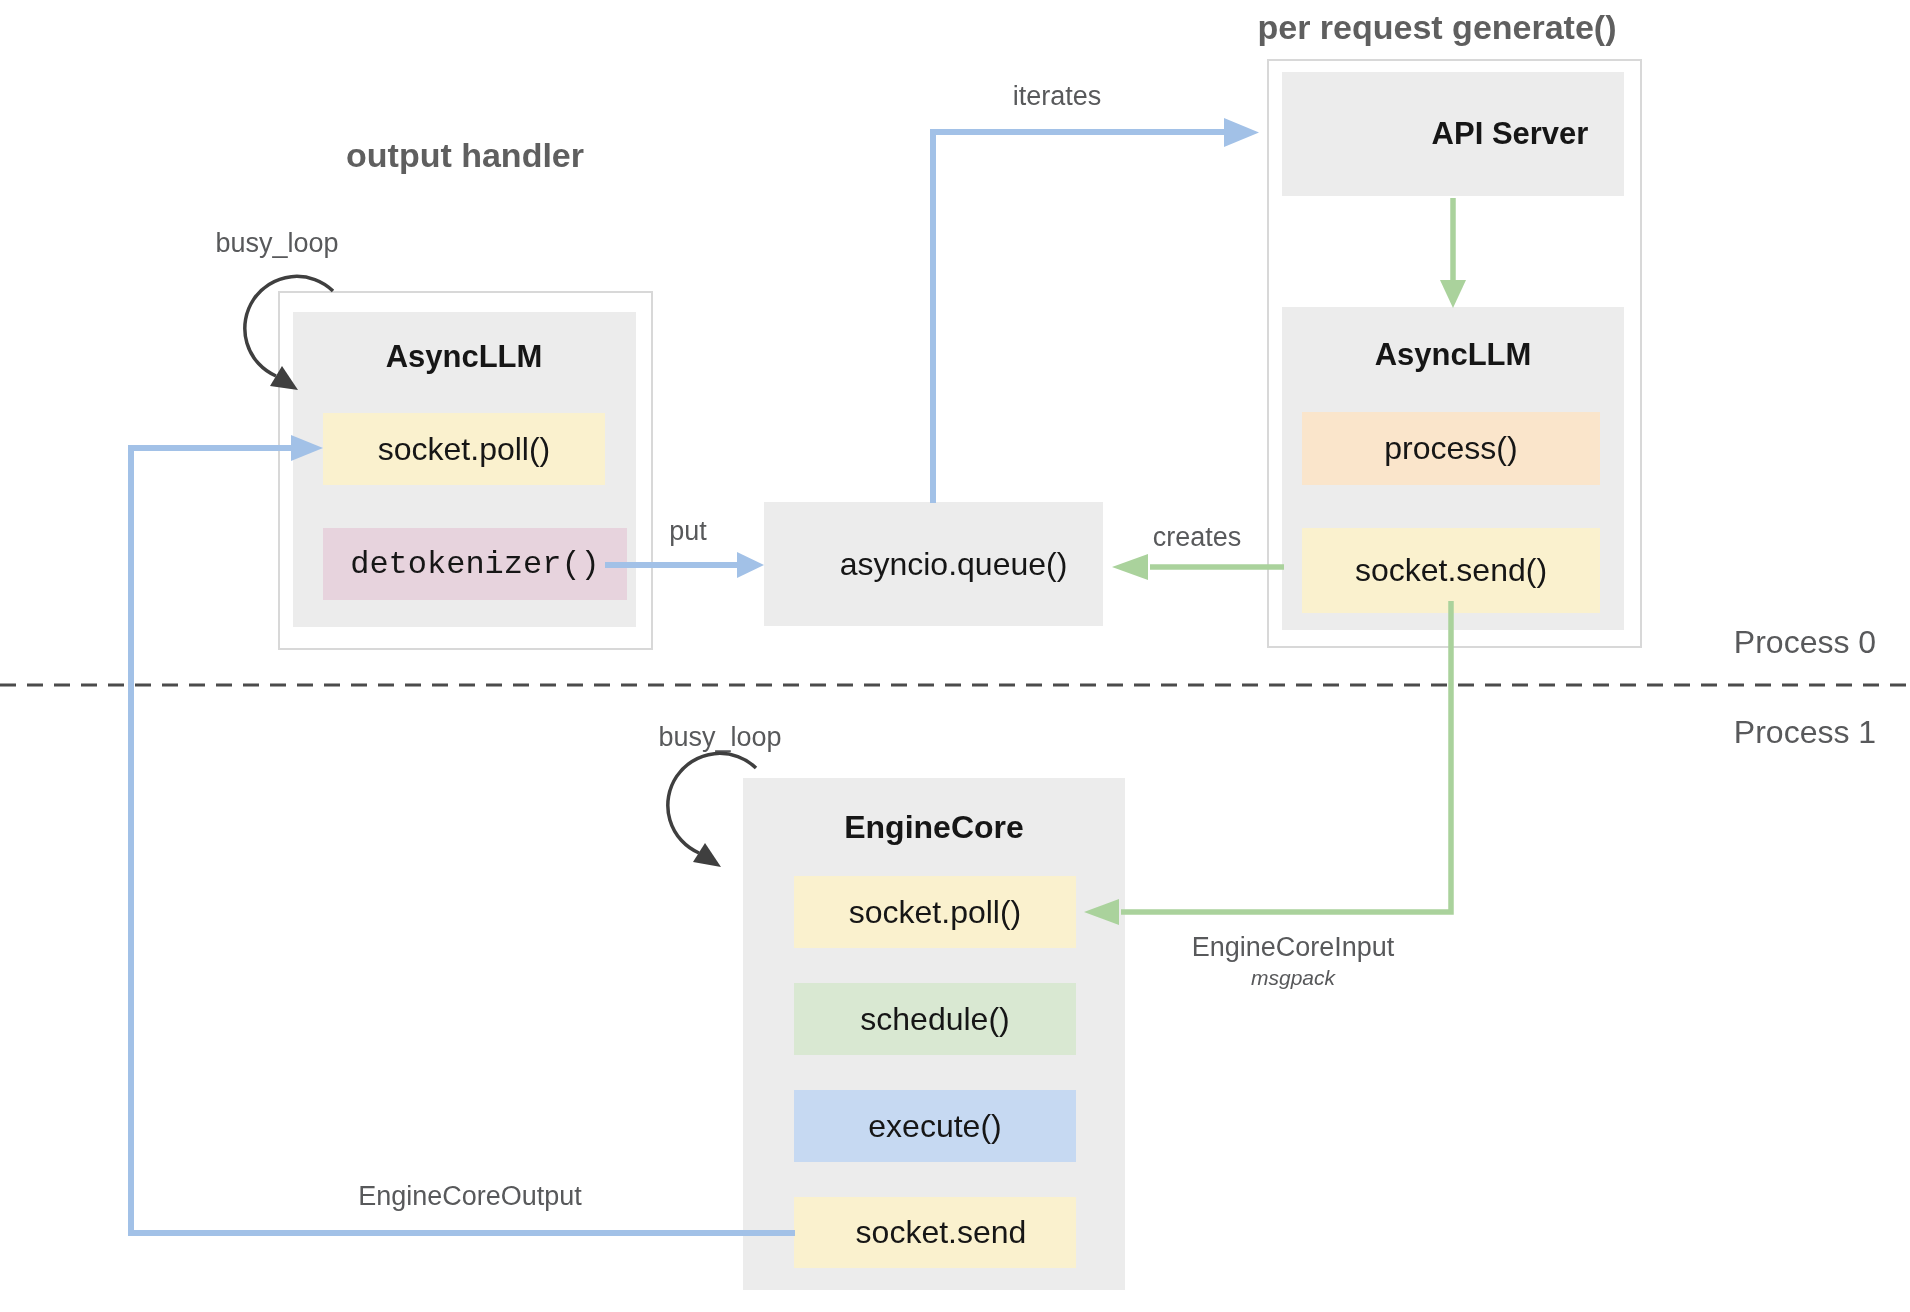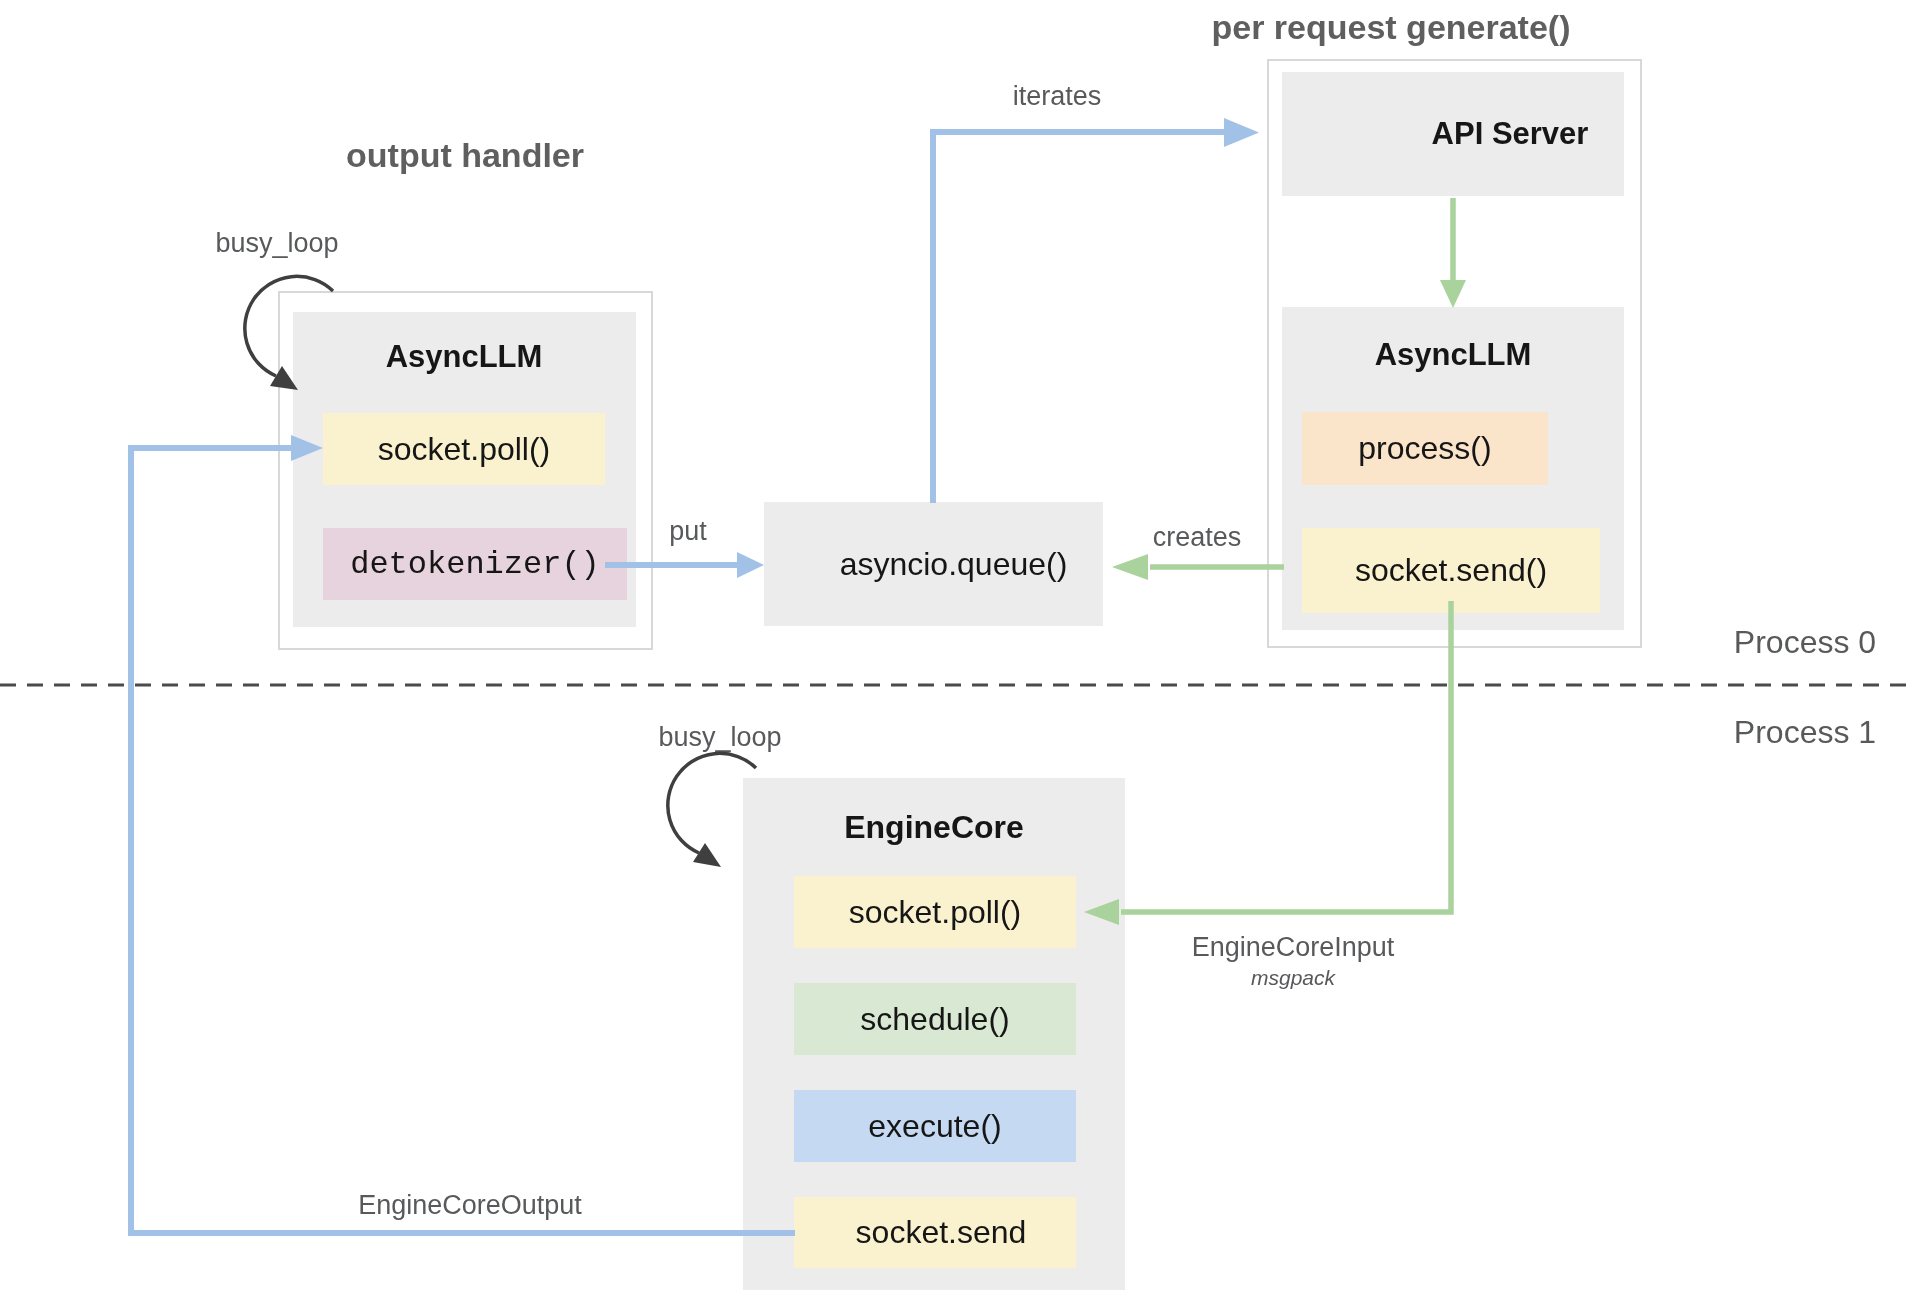--- a/index.html
+++ b/index.html
@@ -46,54 +46,54 @@
   .arc{stroke:var(--arc-gray);stroke-width:3.5;fill:none;}
   .arc-head{fill:var(--arc-gray);stroke:none;}
   .dashed{stroke:var(--dash-gray);stroke-width:3;stroke-dasharray:16 11;}
 </style>
 </head>
 <body>
 
 <div id="canvas">
 
   <div class="diagram-title" style="left:465px;top:155px;">output handler</div>
-  <div class="diagram-title" style="left:1391px;top:27px;">per request generate()</div>
+  <div class="diagram-title" style="left:1437px;top:27px;">per request generate()</div>
 
   <div class="outer-box" style="left:278px;top:291px;width:375px;height:359px;"></div>
   <div class="gray-box" style="left:293px;top:312px;width:343px;height:315px;"></div>
   <div class="node-heading" style="left:464px;top:357px;">AsyncLLM</div>
   <div class="method" style="left:323px;top:413px;width:282px;height:72px;background:var(--yellow);">socket.poll()</div>
   <div class="method" style="left:323px;top:528px;width:304px;height:72px;background:var(--pink);font-family:Liberation Mono, monospace;">detokenizer()</div>
   <div class="flow-label" style="left:277px;top:243px;">busy_loop</div>
 
   <div class="outer-box" style="left:1267px;top:59px;width:375px;height:589px;"></div>
   <div class="gray-box" style="left:1282px;top:72px;width:342px;height:124px;"></div>
   <div class="node-heading" style="left:1510px;top:134px;">API Server</div>
   <div class="gray-box" style="left:1282px;top:307px;width:342px;height:323px;"></div>
   <div class="node-heading" style="left:1453px;top:355px;">AsyncLLM</div>
-  <div class="method" style="left:1302px;top:412px;width:246px;height:73px;background:var(--peach);">process()</div>
+  <div class="method" style="left:1302px;top:412px;width:298px;height:73px;background:var(--peach);">process()</div>
   <div class="method" style="left:1302px;top:528px;width:298px;height:85px;background:var(--yellow);">socket.send()</div>
 
   <div class="gray-box" style="left:764px;top:502px;width:339px;height:124px;"></div>
   <div class="method" style="left:784px;top:502px;width:339px;height:124px;background:transparent;">asyncio.queue()</div>
 
   <div class="gray-box" style="left:743px;top:778px;width:382px;height:512px;"></div>
   <div class="node-heading" style="left:934px;top:827px;font-size:32px;">EngineCore</div>
   <div class="method" style="left:794px;top:876px;width:282px;height:72px;background:var(--yellow);">socket.poll()</div>
   <div class="method" style="left:794px;top:983px;width:282px;height:72px;background:var(--green-box);">schedule()</div>
   <div class="method" style="left:794px;top:1090px;width:282px;height:72px;background:var(--blue-box);text-align:center;">execute()</div>
   <div class="method" style="left:794px;top:1197px;width:282px;height:71px;background:var(--yellow);padding-left:12px;">socket.send</div>
   <div class="flow-label" style="left:720px;top:737px;">busy_loop</div>
 
   <div class="flow-label" style="left:1057px;top:96px;">iterates</div>
   <div class="flow-label" style="left:688px;top:531px;">put</div>
   <div class="flow-label" style="left:1197px;top:537px;">creates</div>
   <div class="flow-label" style="left:1293px;top:947px;">EngineCoreInput</div>
   <div class="flow-label msgpack" style="left:1293px;top:978px;">msgpack</div>
-  <div class="flow-label" style="left:470px;top:1196px;margin-top:9px;">EngineCoreOutput</div>
+  <div class="flow-label" style="left:470px;top:1196px;">EngineCoreOutput</div>
   <div class="process-label" style="left:1805px;top:642px;">Process 0</div>
   <div class="process-label" style="left:1805px;top:732px;">Process 1</div>
 
   <svg id="connector-layer" width="1910" height="1312" viewBox="0 0 1910 1312">
 
     <line class="dashed" x1="0" y1="685" x2="1910" y2="685"></line>
 
     <g>
       <polyline class="blue-line" points="933,503 933,132 1226,132"></polyline>
       <polygon class="blue-head" points="1224,118 1224,147 1259,132.5"></polygon>

